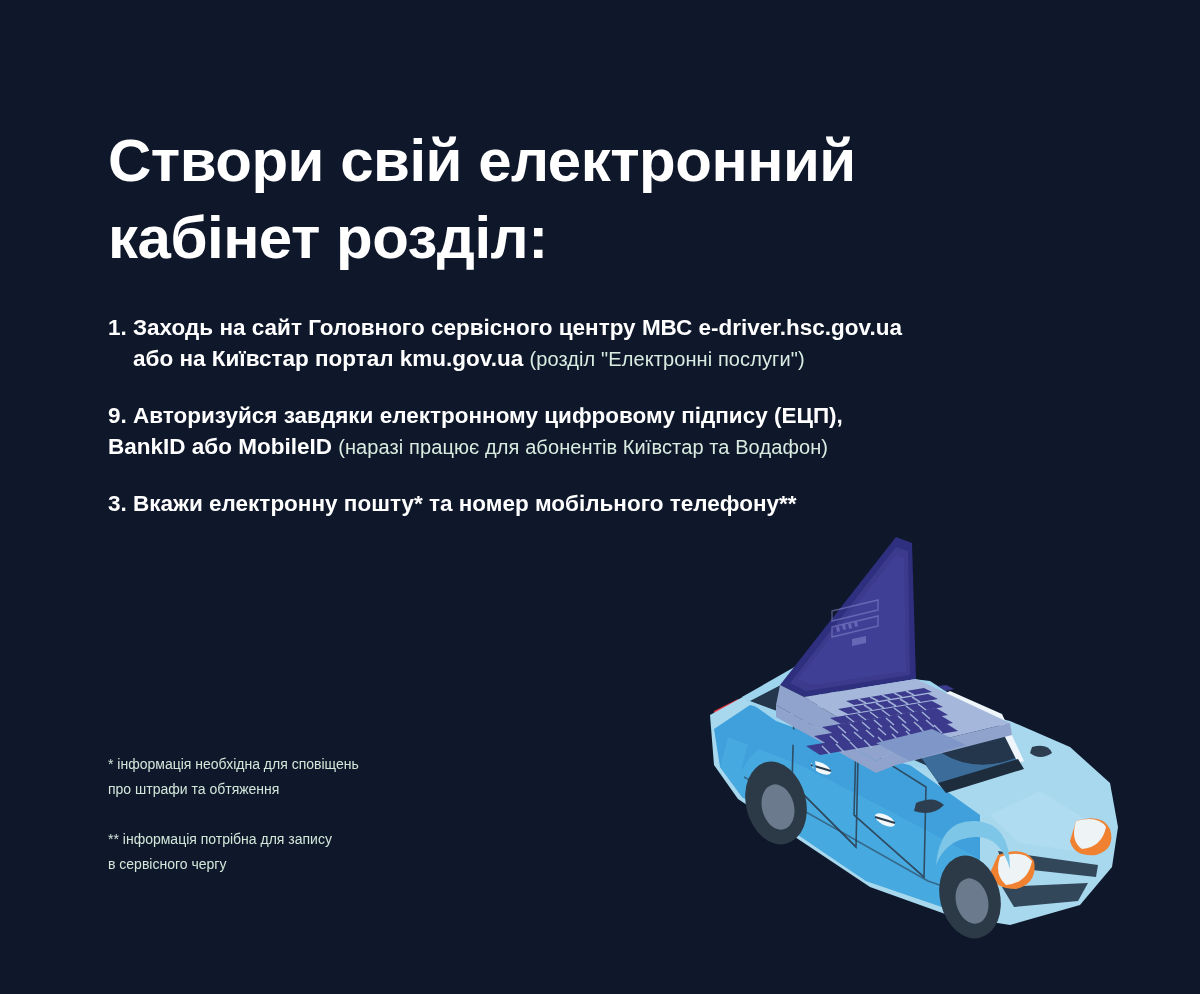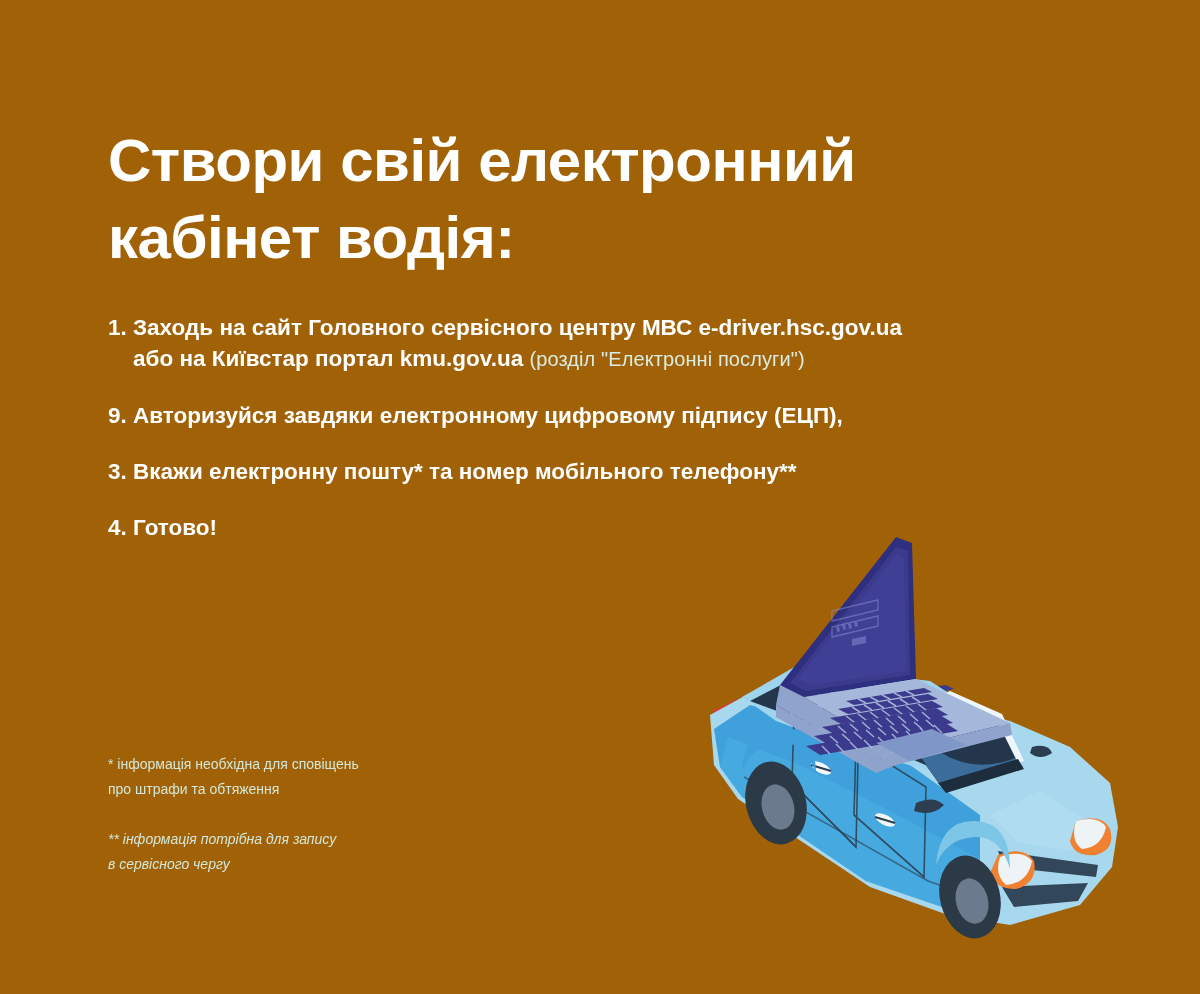--- a/index.html
+++ b/index.html
@@ -6,21 +6,21 @@
   html, body {
     margin: 0;
     padding: 0;
     background: #ffffff;
   }
   #poster {
     position: relative;
     width: 1200px;
     height: 994px;
     overflow: hidden;
-    background: #a16207;
+    background: #0f172a;
     font-family: "Liberation Sans", "DejaVu Sans", sans-serif;
     -webkit-font-smoothing: antialiased;
   }
 
   
   .title {
     position: absolute;
     left: 108px;
     top: 82px;
     width: 1000px;
@@ -64,61 +64,59 @@
     top: 738px;
     width: 470px;
   }
   .footnote {
     color: #d2e7da;
     font-size: 14px;
     line-height: 25px;
     font-weight: 400;
     margin-bottom: 25px;
   }
-  .footnote:last-child { margin-bottom: 8px; font-style: italic; }
+  .footnote:last-child { margin-bottom: 8px; }
   .footnote span { display: block; }
 
   
   .illustration {
     position: absolute;
     left: 680px;
     top: 515px;
     width: 480px;
     height: 430px;
   }
   .illustration svg { display: block; width: 100%; height: 100%; }
 </style>
 </head>
 <body>
 
 <div id="poster">
 
   <h1 class="title">
     <span class="tline">Створи свій електронний</span>
-    <span class="tline">кабінет водія:</span>
+    <span class="tline">кабінет розділ:</span>
   </h1>
 
   <ol class="steps" style="list-style:none;margin:0;padding:0;">
 
     <li class="step hanging">
       <span class="l1">1. Заходь на сайт Головного сервісного центру МВС e-driver.hsc.gov.ua</span>
       <span class="l2"><span>або на Київстар портал kmu.gov.ua</span> <span class="note">(розділ "Електронні послуги")</span></span>
     </li>
 
     <li class="step">
       <span class="l1">9. Авторизуйся завдяки електронному цифровому підпису (ЕЦП),</span>
+      <span class="l2"><span>BankID або MobileID</span> <span class="note">(наразі працює для абонентів Київстар та Водафон)</span></span>
     </li>
 
     <li class="step">
       <span class="l1">3. Вкажи електронну пошту* та номер мобільного телефону**</span>
     </li>
 
-    <li class="step">
-      <span class="l1">4. Готово!</span>
-    </li>
 
   </ol>
 
   <div class="footnotes">
     <p class="footnote">
       <span>* інформація необхідна для сповіщень</span>
       <span>про штрафи та обтяження</span>
     </p>
     <p class="footnote">
       <span>** інформація потрібна для запису</span>

